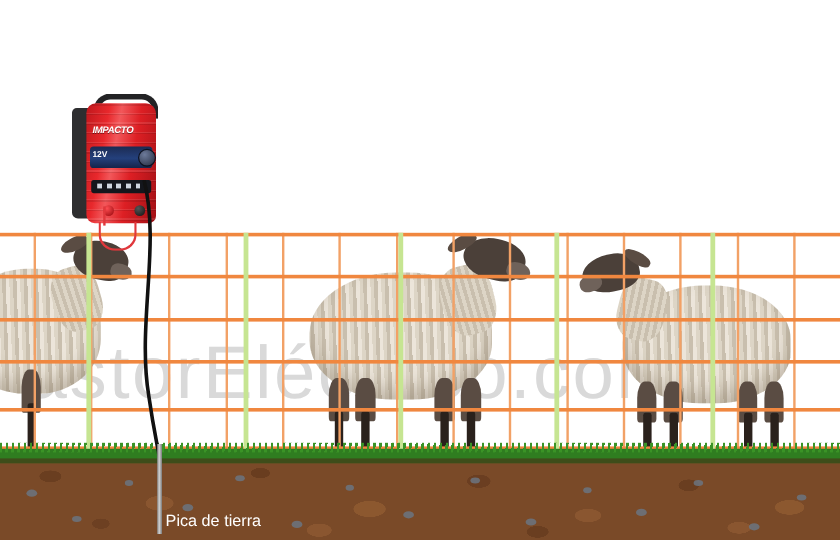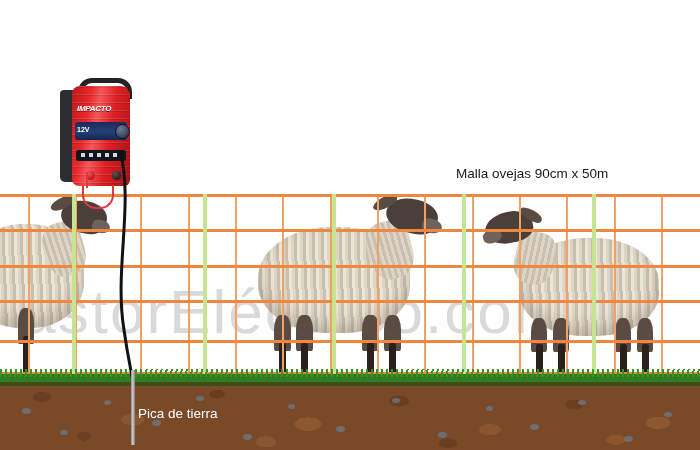--- a/index.html
+++ b/index.html
@@ -295,21 +295,21 @@
   .label {
     position: absolute;
     font-size: 13.5px;
     color: #1a1a1a;
     white-space: nowrap;
     z-index: 10;
   }
   .label-device { left: 151px; top: 103px; }
   .label-mesh  { left: 456px; top: 166px; }
   .label-rod   {
-    left: 138px; top: 406px;
+    left: 138px; top: 426px;
     color: #ffffff;
     font-size: 13.5px;
   }
 </style>
 </head>
 <body>
 
 <div id="scene">
 
   <div class="watermark">PastorEléctrico.com</div>
@@ -429,16 +429,15 @@
       <span class="en-panel-txt">12V</span>
       <span class="en-dial"></span>
     </div>
     <div class="en-strip"></div>
     <div class="term term-red"></div>
     <div class="term term-blk"></div>
   </div>
   <div class="lead-fence-up"></div>
   <div class="lead-fence"></div>
 
-  <div class="label label-mesh">Malla ovejas 90cm x 50m</div>
   <div class="label label-rod">Pica de tierra</div>
 
 </div>
 
 </body></html>

